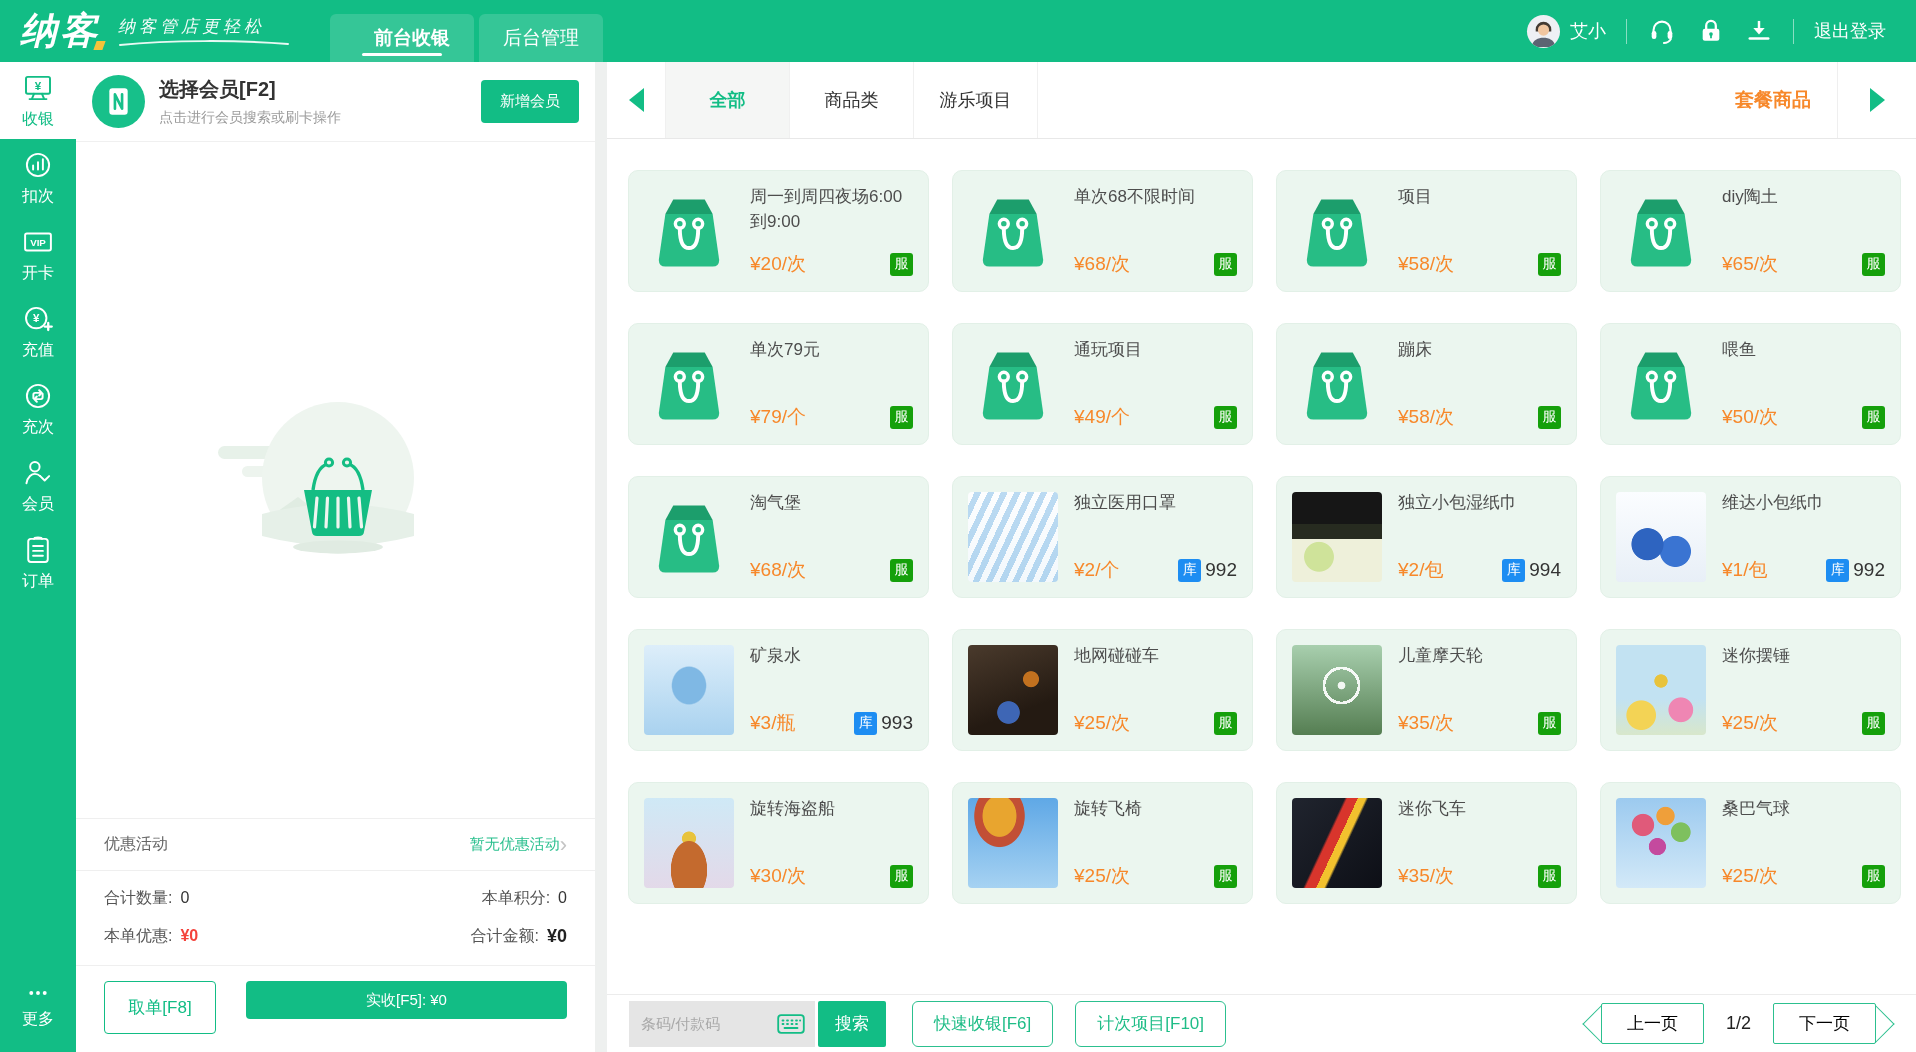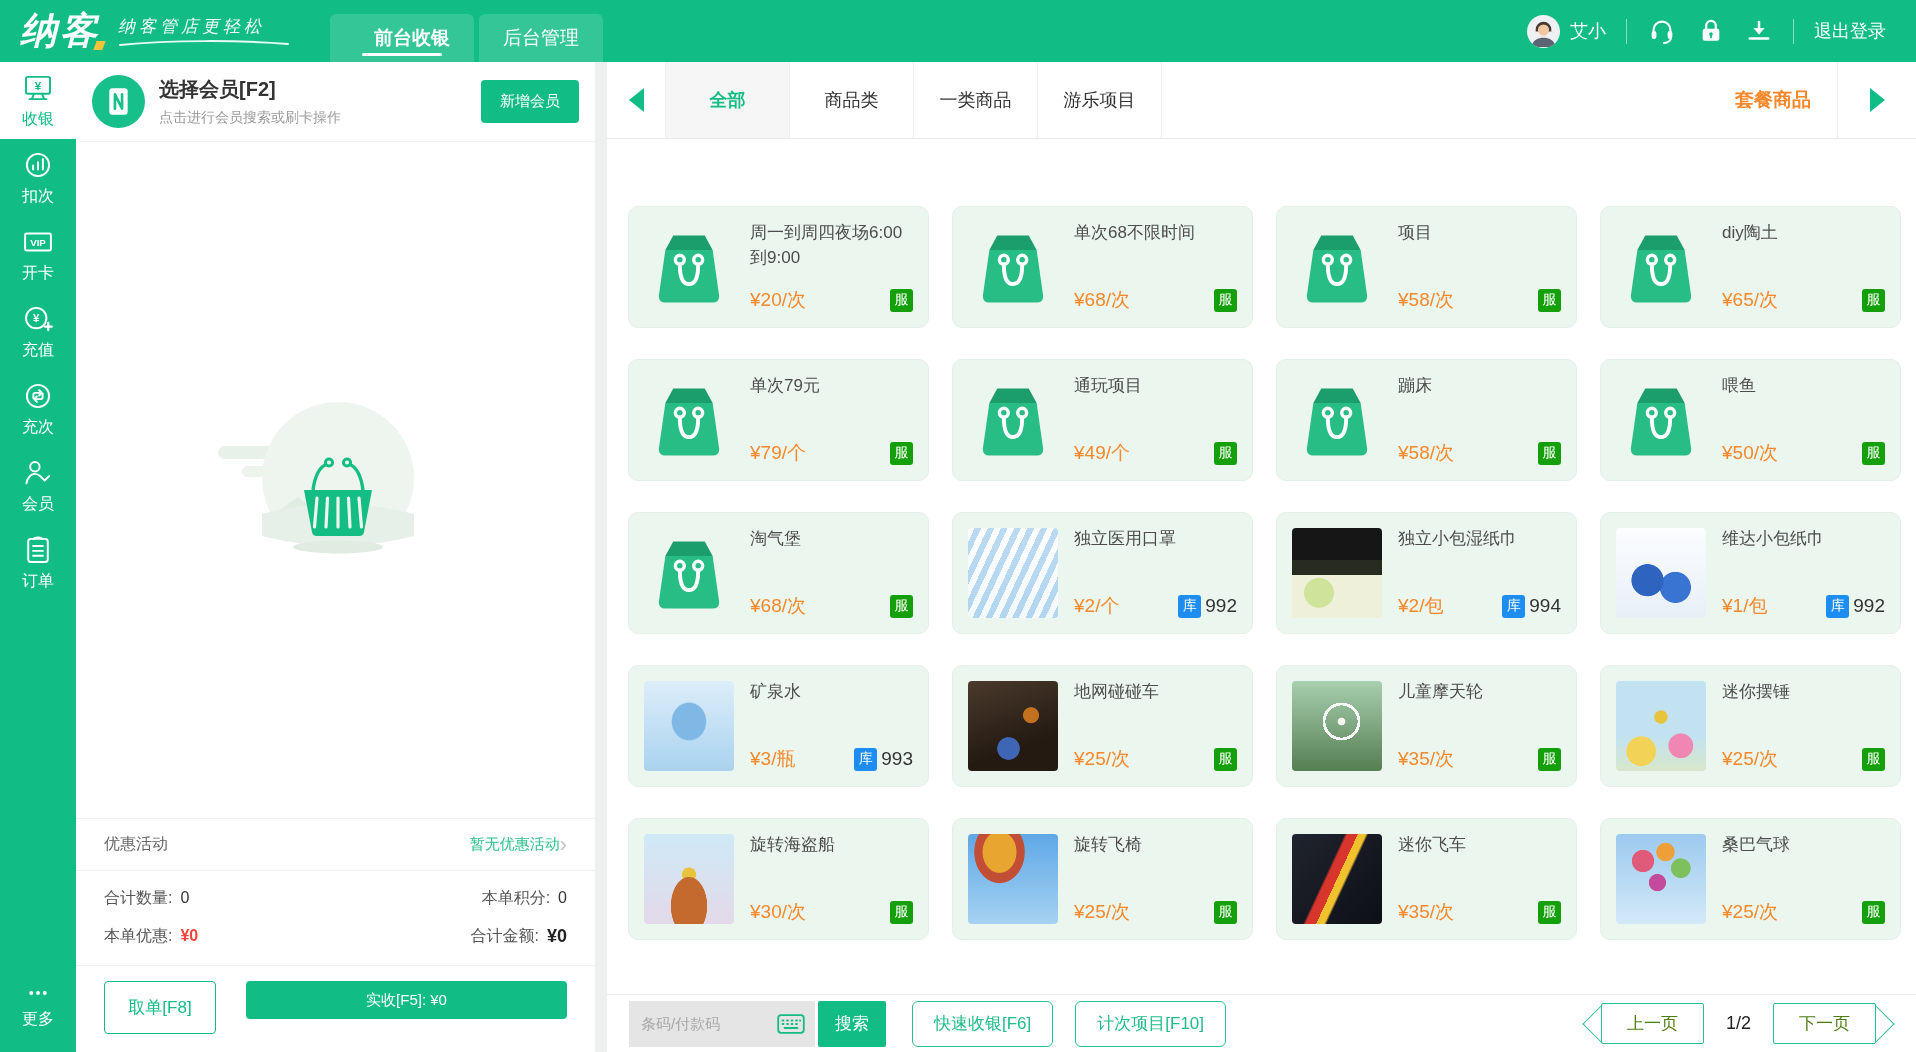--- a/index.html
+++ b/index.html
@@ -59,21 +59,21 @@
   .mp-totals{padding:8px 28px 10px;}
   .t-row{display:flex; justify-content:space-between; align-items:center; height:38px;}
   .t-cell{font-size:16px; color:#555; display:flex; align-items:center; gap:8px;}
   .t-val{color:#333; font-weight:normal;}
   .t-val.red{color:var(--red); font-weight:bold;}
   .t-val.big{color:#222; font-weight:bold; font-size:18px;}
   .mp-actions{display:flex; gap:30px; padding:15px 28px 18px; border-top:1px solid #efefef;}
   .btn-outline{background:#fff; border:1px solid var(--green); color:var(--green); border-radius:4px; font-size:17px; width:112px; height:53px; cursor:pointer;}
   .btn-green.big{flex:1; height:38px; font-size:15px;}
   
-  .catalog{flex:1; background:#fff; display:flex; flex-direction:column; min-width:0;gap:36px;}
+  .catalog{flex:1; background:#fff; display:flex; flex-direction:column; min-width:0;}
   .cat-tabbar{height:77px; display:flex; align-items:stretch; border-bottom:1px solid #e8e8e8; flex-shrink:0;}
   .arrow-cell{width:59px; display:flex; align-items:center; justify-content:center; cursor:pointer;}
   .arrow-cell.right{width:79px; border-left:1px solid #efefef;}
   .tri-left{width:0;height:0;border-top:12px solid transparent;border-bottom:12px solid transparent;border-right:15px solid var(--green);}
   .tri-right{width:0;height:0;border-top:12px solid transparent;border-bottom:12px solid transparent;border-left:15px solid var(--green);}
   .cat-tabs{display:flex;}
   .cat-tab{width:125px; display:flex; align-items:center; justify-content:center; font-size:18px; color:#333; border-right:1px solid #f0f0f0; border-left:1px solid #f0f0f0; margin-left:-1px; cursor:pointer; background:#fff;}
   .cat-tab.active{background:#f5f6f5; color:var(--green); font-weight:bold;}
   .package-link{margin-left:auto; margin-right:26px; align-self:center; color:var(--orange); font-size:19px; font-weight:bold; cursor:pointer; text-decoration:none;}
   
@@ -105,21 +105,21 @@
   
   .bottom-bar{height:58px; border-top:1px solid #ececec; display:flex; align-items:center; padding:0 22px; flex-shrink:0;}
   .search-box{width:186px; height:46px; background:#e5e5e5; display:flex; align-items:center; padding:0 10px 0 12px;}
   .search-box input{flex:1; min-width:0; border:none; outline:none; background:transparent; font-size:15px; color:#333; font-family:inherit;}
   .search-box input::placeholder{color:#a8a8a8;}
   .kb{display:flex; cursor:pointer; margin-left:6px;}
   .search-btn{width:68px; height:46px; font-size:17px; border-radius:2px; margin-left:3px;}
   .btn-outline2{height:46px; padding:0 21px; background:#fff; border:1px solid #2cc08f; color:#1fbd87; border-radius:6px; font-size:17px; cursor:pointer;}
   .btn-outline2.q{margin-left:26px;} .btn-outline2.c{margin-left:22px;}
   .pager{margin-left:auto; display:flex; align-items:center;}
-  .pg{position:relative; background:transparent; border:1px solid #2cc08f; color:#4d7c0f; font-size:17px; padding:8px 25px; border-radius:2px; cursor:pointer; font-family:inherit;}
+  .pg{position:relative; background:transparent; border:1px solid #2cc08f; color:#000000; font-size:17px; padding:8px 25px; border-radius:2px; cursor:pointer; font-family:inherit;}
   .pg::before{content:''; position:absolute; top:50%; width:26px; height:26px; background:transparent;}
   .pg.prev{margin-left:16px; margin-right:22px;}
   .pg.prev::before{left:-14px; transform:translateY(-50%) rotate(45deg); border-left:1px solid #2cc08f; border-bottom:1px solid #2cc08f;}
   .pg.next{margin-left:22px; margin-right:18px;}
   .pg.next::before{right:-14px; transform:translateY(-50%) rotate(45deg); border-right:1px solid #2cc08f; border-top:1px solid #2cc08f;}
   .pg-info{font-size:18px; color:#222;}
 </style>
 </head>
 <body>
 
@@ -338,21 +338,20 @@
   </section>
 
   <main class="catalog">
     <div class="cat-tabbar">
       <span class="arrow-cell">
         <span class="tri-left"></span>
       </span>
       <div class="cat-tabs">
           <div class="cat-tab active">全部</div>
           <div class="cat-tab">商品类</div>
-          <div class="cat-tab">一类商品</div>
           <div class="cat-tab">游乐项目</div>
         </div>
       <a class="package-link">套餐商品</a>
       <span class="arrow-cell right">
         <span class="tri-right"></span>
       </span>
     </div>
 
     <div class="grid">
         <div class="card">

